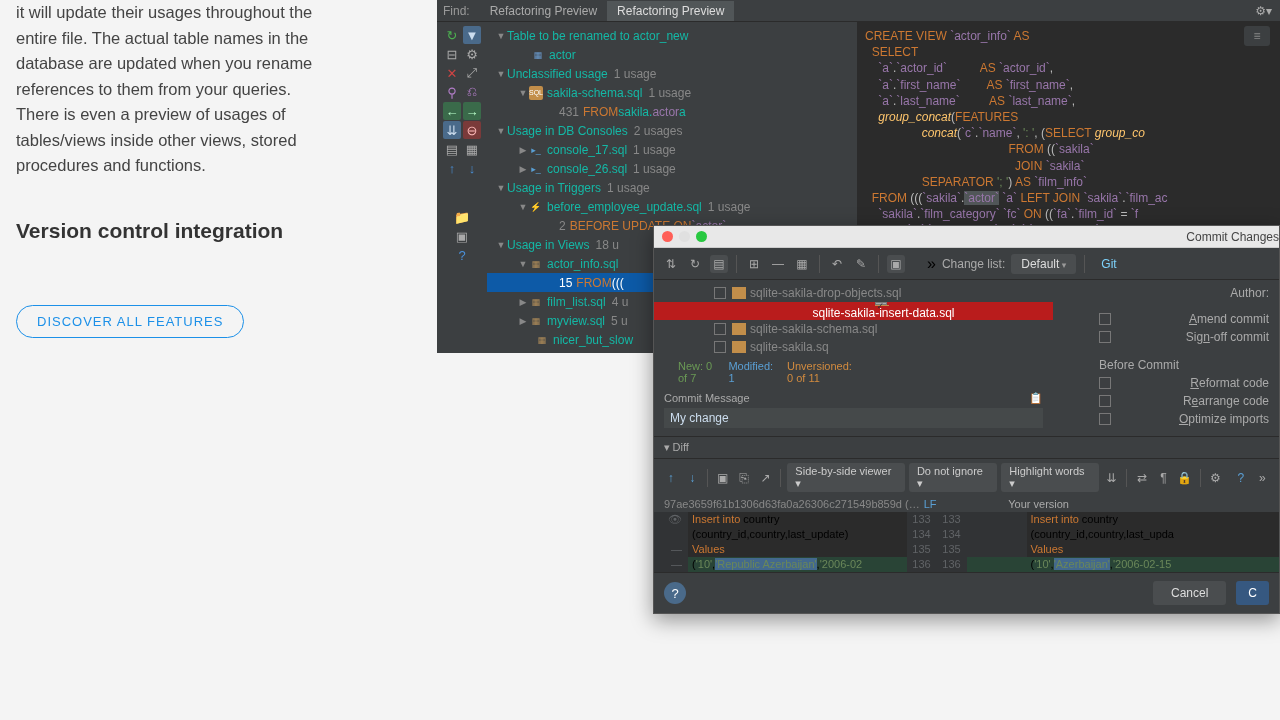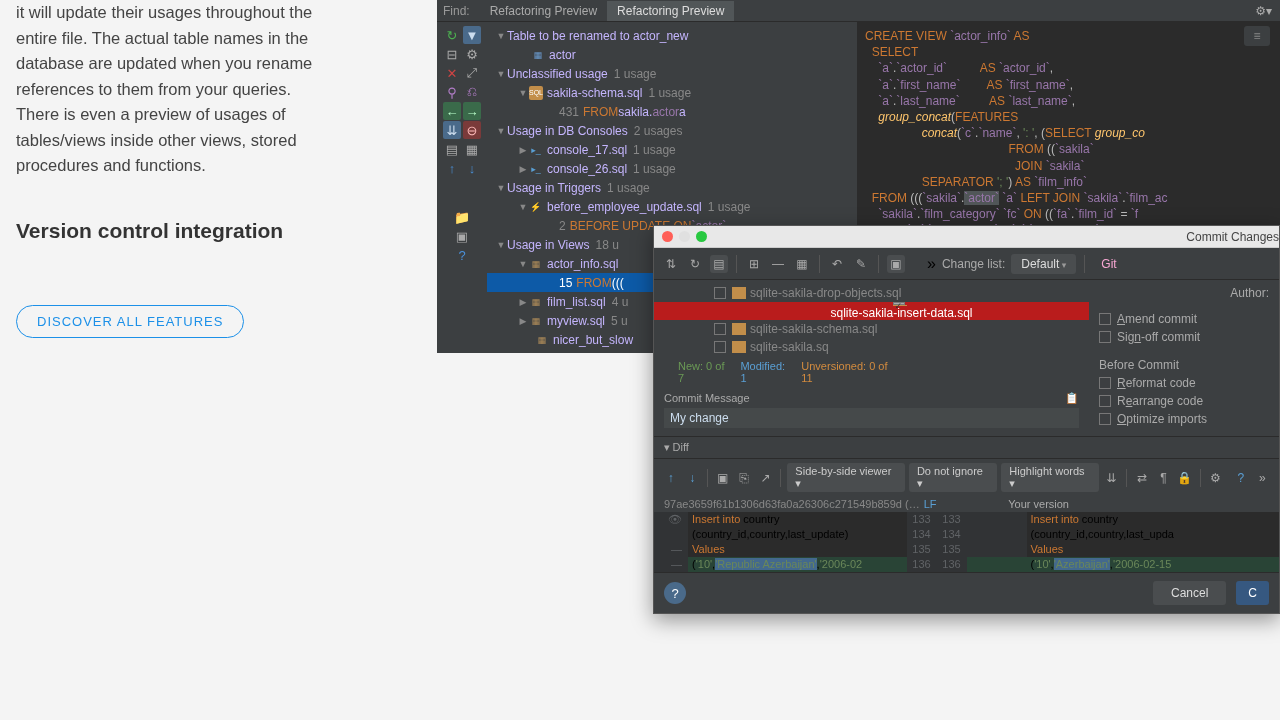--- a/index.html
+++ b/index.html
@@ -34,21 +34,21 @@
 .tree-row.sel { background: #0d5aa7; color: #fff; }
 .tri { display: inline-block; width: 12px; color: #888; font-size: 9px; text-align: center; }
 .tri.down::before { content: "▼"; }
 .tri.right::before { content: "▶"; }
 .fico { width: 14px; height: 14px; display: inline-flex; align-items: center; justify-content: center; margin-right: 4px; font-size: 9px; }
 .fico.sql { background: #c28e4a; color: #fff; border-radius: 2px; font-size: 7px; }
 .fico.cons { color: #5a9fd4; }
 .fico.trig { color: #5aa05a; }
 .fico.view-i { color: #b28e5a; }
 .fico.tbl { color: #6a9acd; }
-.tree-row .lbl { color: #c4b5fd; }
+.tree-row .lbl { color: #14b8a6; }
 .tree-row.sel .lbl, .tree-row.sel .cnt, .tree-row.sel .num { color: #fff; }
 .tree-row .cnt { color: #888; margin-left: 6px; }
 .tree-row .num { color: #888; margin-right: 4px; }
 .tree-row .kw { color: #cc7832; }
 .tree-row .id { color: #9876aa; }
 
 .preview { flex: 1.1; background: #2b2b2b; padding: 6px 8px; position: relative; min-width: 380px; }
 .preview-gear { position: absolute; top: 4px; right: 10px; width: 26px; height: 20px; background: #3c3f41; border-radius: 3px; display:flex; align-items:center; justify-content:center; color:#888; }
 .code-line { white-space: pre; line-height: 1.35; font-size: 12px; }
 .c-kw { color: #cc7832; }
@@ -66,37 +66,37 @@
 .tf-g { background: #28c840; }
 .commit-title { position: absolute; left: 0; right: 0; text-align: right; color: #444; font-size: 12px; }
 
 .commit-toolbar { height: 32px; background: #3c3f41; display: flex; align-items: center; padding: 0 8px; gap: 6px; border-bottom: 1px solid #2b2b2b; }
 .ctb-ico { width: 18px; height: 18px; display: inline-flex; align-items: center; justify-content: center; color: #aaa; font-size: 12px; }
 .ctb-grp { background: #4a4d4f; border-radius: 3px; padding: 1px; }
 .sep { width: 1px; height: 18px; background: #555; margin: 0 2px; }
 .clabel { color: #aaa; font-size: 12px; }
 .cbtn { background: #4a4d4f; color: #ddd; padding: 3px 10px; border-radius: 3px; font-size: 12px; }
 .cbtn::after { content: " ▾"; color: #999; font-size: 9px; }
-.vcs-lbl { color: #f9a8d4; margin-left: 8px; font-size: 12px; }
-
-.commit-main { display: flex; }
+.vcs-lbl { color: #7dd3fc; margin-left: 8px; font-size: 12px; }
+
+.commit-main { display: flex; gap: 36px; }
 .commit-tree { flex: 1; background: #3c3f41; padding: 4px 0; }
 .ct-row { display: flex; align-items: center; height: 18px; padding-left: 60px; font-size: 12px; }
 .ct-row.sel { background: #b91c1c; flex-direction: column; }
 .ct-cb { width: 12px; height: 12px; border: 1px solid #777; margin-right: 6px; background: #3c3f41; }
 .ct-cb.chk { background: #aaa; position: relative; }
 .ct-cb.chk::after { content: "✓"; color: #333; font-size: 9px; position: absolute; top: -2px; left: 1px; }
 .ct-ico { width: 14px; height: 12px; background: #c28e4a; margin-right: 4px; }
 .ct-name { color: #888; }
 .ct-row.sel .ct-name { color: #fff; }
 .ct-name.mod { color: #5a9fd4; }
 
 .commit-right { width: 190px; padding: 6px 10px; font-size: 12px; color: #aaa; }
 .commit-right .lbl { display: block; text-align: right; margin-bottom: 12px; }
-.chk-row { display: flex; align-items: center; gap: 6px; margin: 4px 0; }
+.chk-row { display: flex; align-items: center; gap: 6px; margin: 4px 0; justify-content: space-between; }
 .chk-row .cb { width: 12px; height: 12px; border: 1px solid #777; }
 .underline { text-decoration: underline; }
 .before-commit { margin-top: 14px; margin-bottom: 4px; color: #aaa; }
 
 .status-row { padding: 4px 24px; font-size: 11px; display:flex; gap:14px; justify-content:flex-end; padding-right: 200px; align-items: flex-end; }
 .st-new { color: #6a9955; }
 .st-mod { color: #5a9fd4; }
 .st-unv { color: #d28b3f; }
 
 .msg-section { padding: 4px 10px; }

